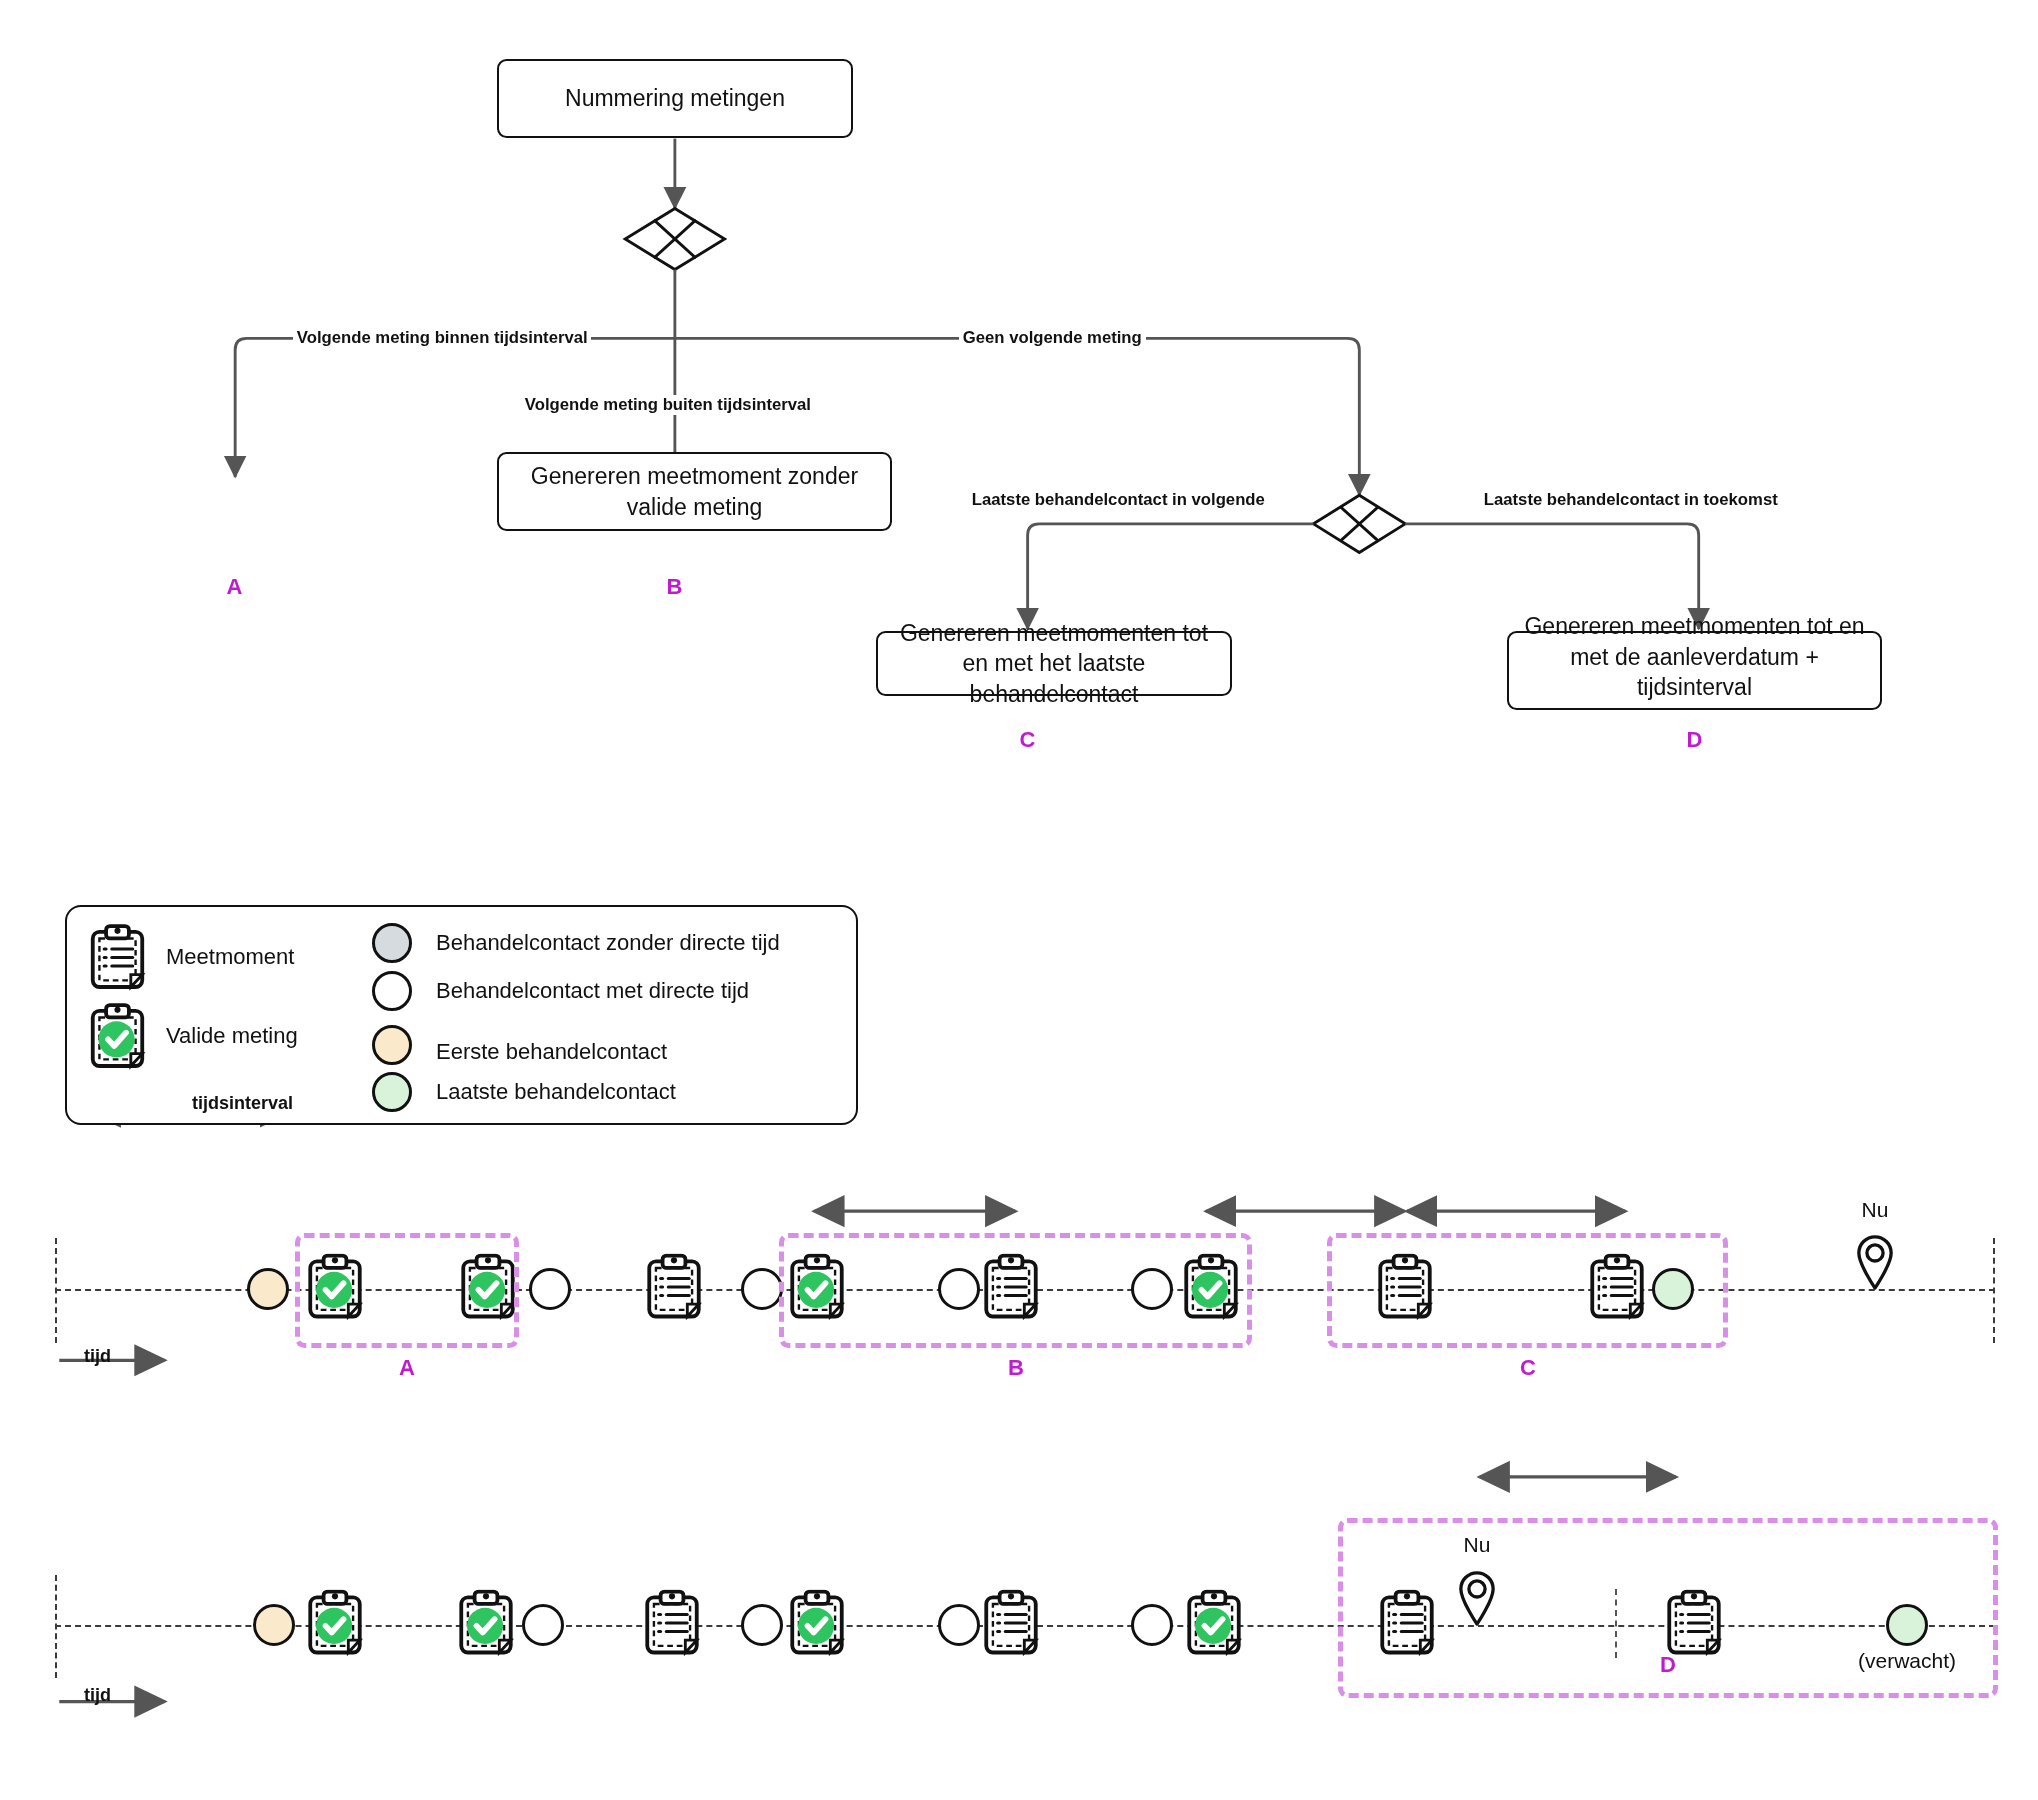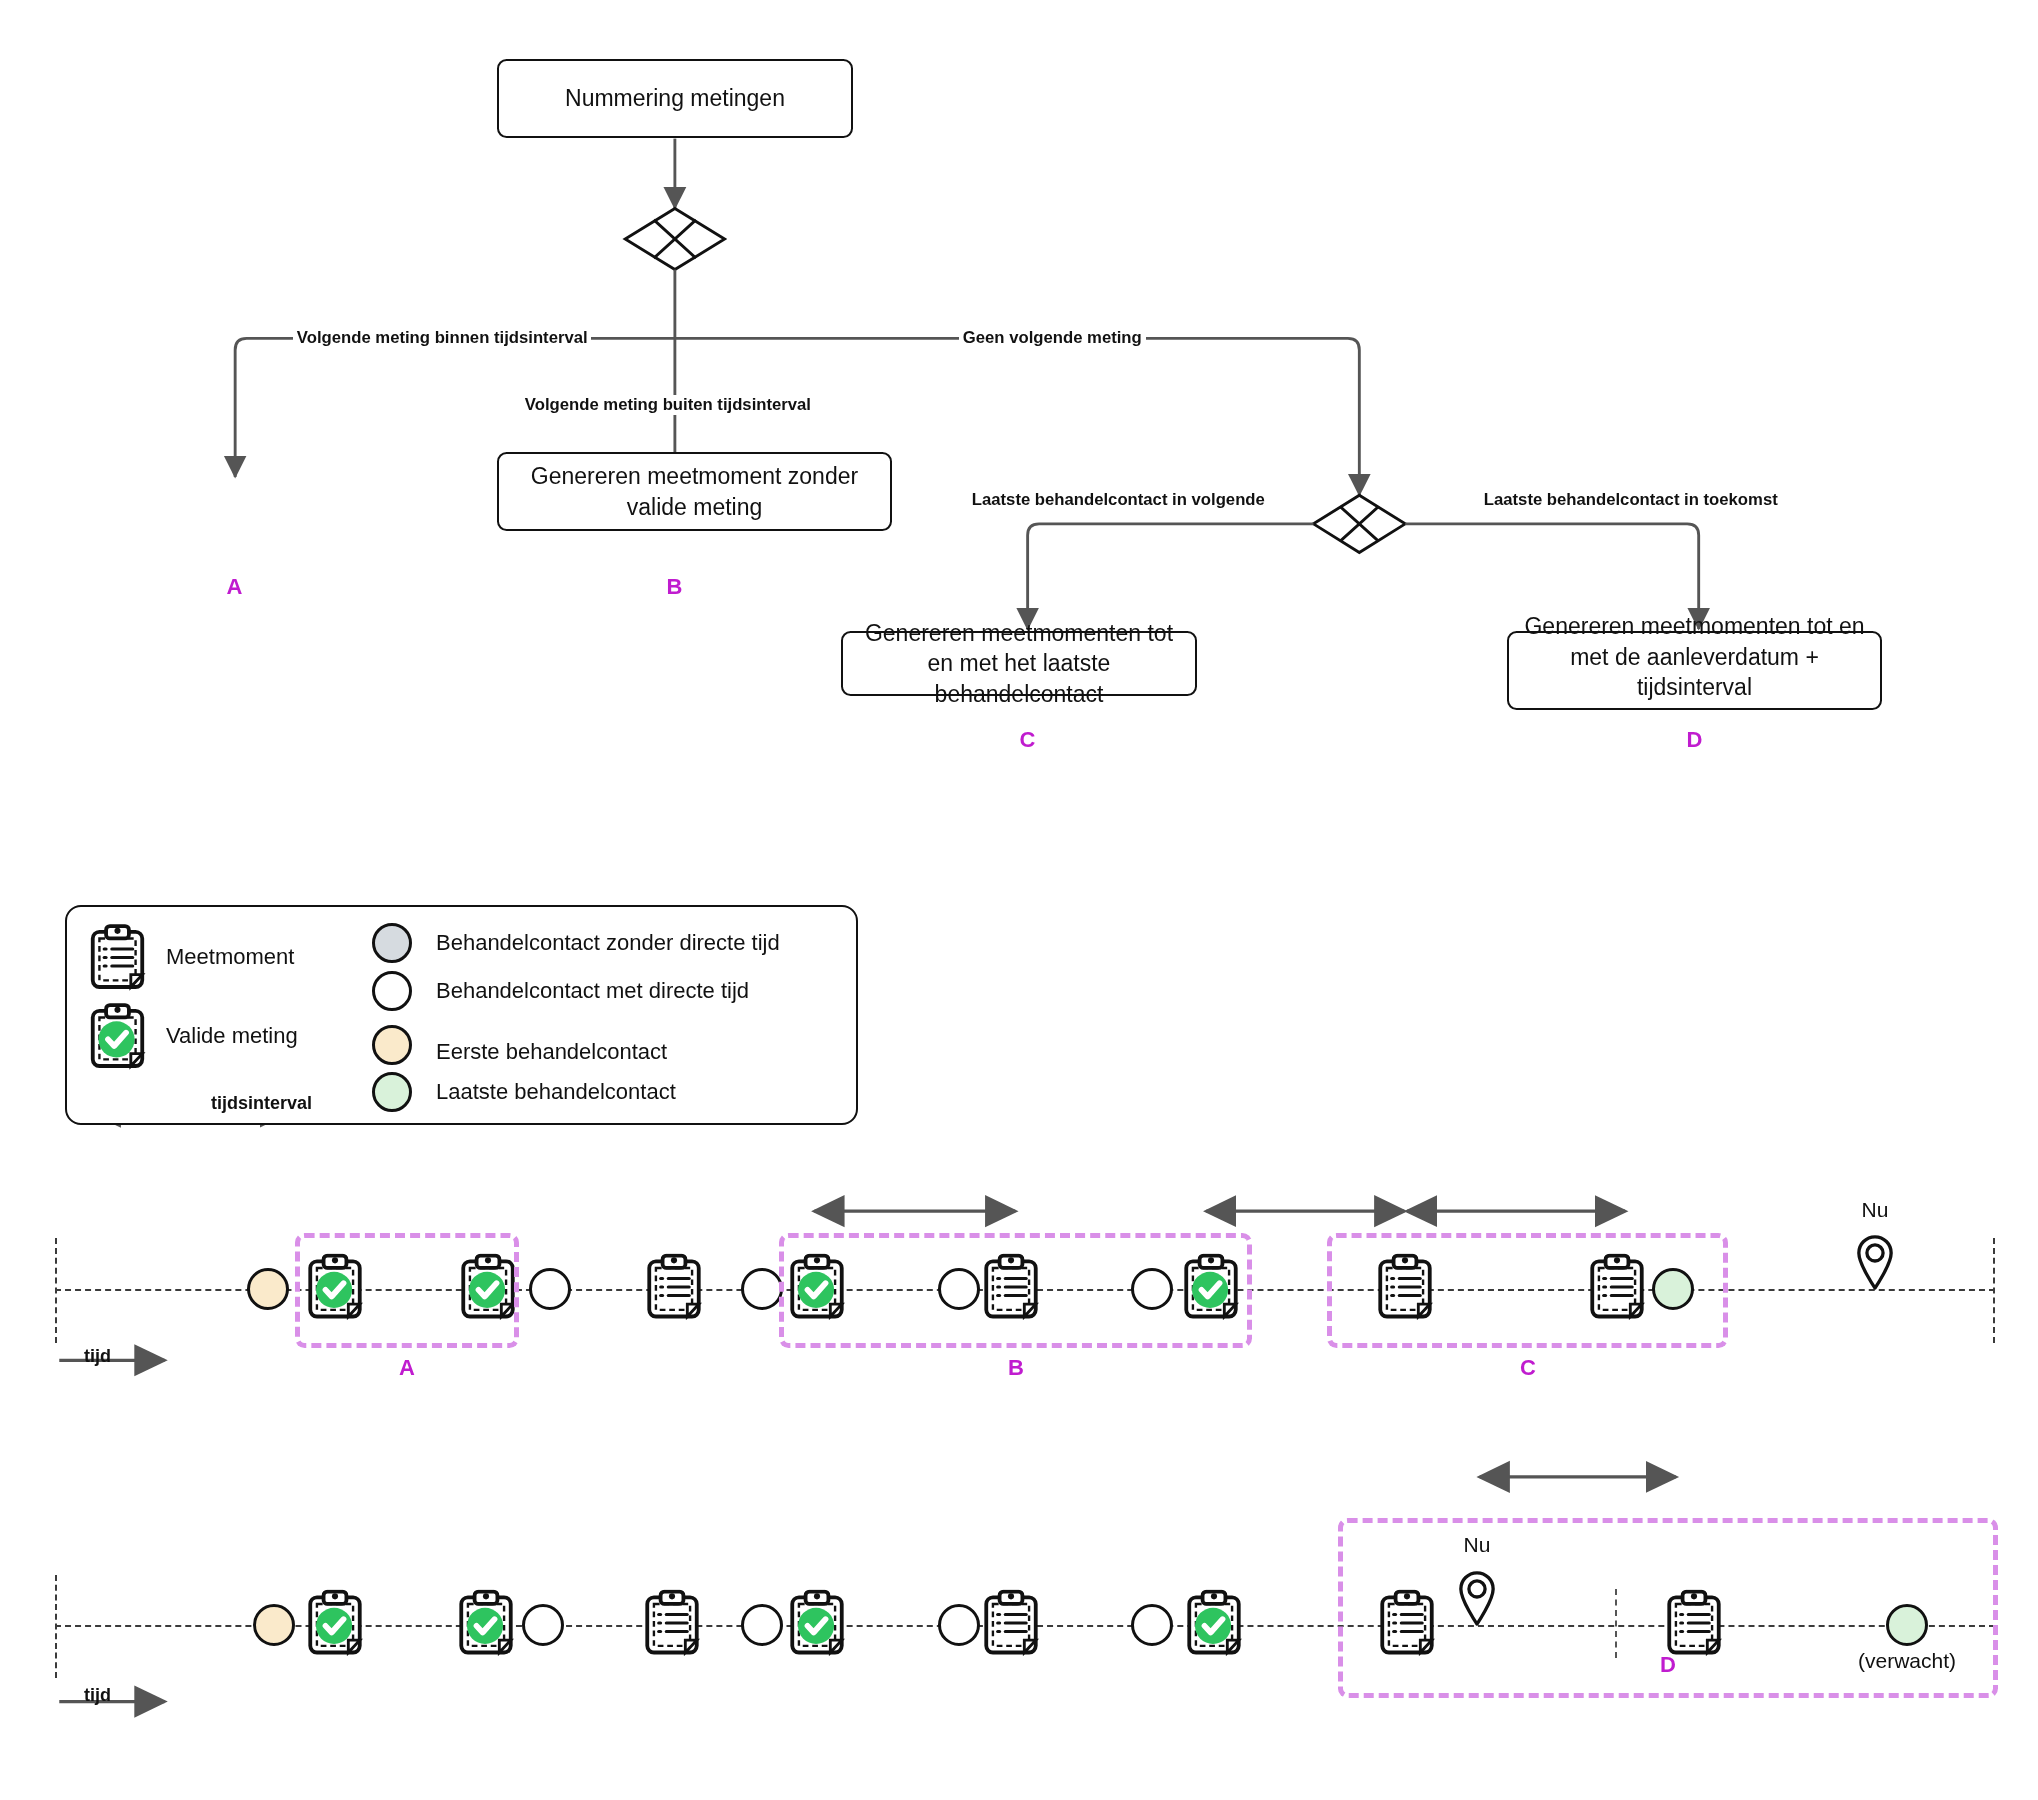--- a/index.html
+++ b/index.html
@@ -87,21 +87,21 @@
     <span>Nummering metingen</span>
   </div>
 
   <div class="tag" style="left:206px;top:574px;width:57px;">A</div>
 
   <div class="node" style="left:497px;top:452px;width:395px;height:79px;">
     <span>Genereren meetmoment zonder valide meting</span>
   </div>
   <div class="tag" style="left:646px;top:574px;width:57px;">B</div>
 
-  <div class="node" style="left:841px;top:631px;width:356px;height:65px;">
+  <div class="node" style="left:876px;top:631px;width:356px;height:65px;">
     <span>Genereren meetmomenten tot en met het laatste behandelcontact</span>
   </div>
   <div class="tag" style="left:999px;top:727px;width:57px;">C</div>
 
   <div class="node" style="left:1507px;top:631px;width:375px;height:79px;align-items:flex-end;">
     <span>Genereren meetmomenten tot en met de aanleverdatum + tijdsinterval</span>
   </div>
   <div class="tag" style="left:1666px;top:727px;width:57px;">D</div>
 
   <div class="edge-label" style="left:293px;top:328px;">Volgende meting binnen tijdsinterval</div>
@@ -137,21 +137,21 @@
         <rect x="12" y="15" width="38" height="44" fill="none" stroke="#111" stroke-width="2.5" stroke-dasharray="6 4"></rect>
         <rect x="19" y="2" width="24" height="13" rx="4" fill="#fff" stroke="#111" stroke-width="4"></rect>
         <circle cx="31" cy="7" r="3.2" fill="#111"></circle>
         <path d="M45,53 L57,53 L45,66 z" fill="#fff" stroke="#111" stroke-width="3"></path>
         <circle cx="30" cy="38" r="19" fill="#2ec45f"></circle>
         <path d="M21,38 L27.5,45 L40,31" fill="none" stroke="#fff" stroke-width="6" stroke-linecap="round" stroke-linejoin="round"></path>
       </svg>
     </div>
     <div class="lg-txt" style="left:99px;top:116px;">Valide meting</div>
 
-    <div class="ti-label" style="left:122px;top:186px;margin-left:19px;">tijdsinterval</div>
+    <div class="ti-label" style="left:122px;top:186px;">tijdsinterval</div>
 
     <div class="lg-circ" style="left:305px;top:16.3px;background:#d6dbe0;"></div>
     <div class="lg-txt" style="left:369px;top:23px;">Behandelcontact zonder directe tijd</div>
 
     <div class="lg-circ" style="left:305px;top:64px;background:#ffffff;"></div>
     <div class="lg-txt" style="left:369px;top:71px;">Behandelcontact met directe tijd</div>
 
     <div class="lg-circ" style="left:305px;top:118px;background:#faeacb;"></div>
     <div class="lg-txt" style="left:369px;top:132px;">Eerste behandelcontact</div>
 

